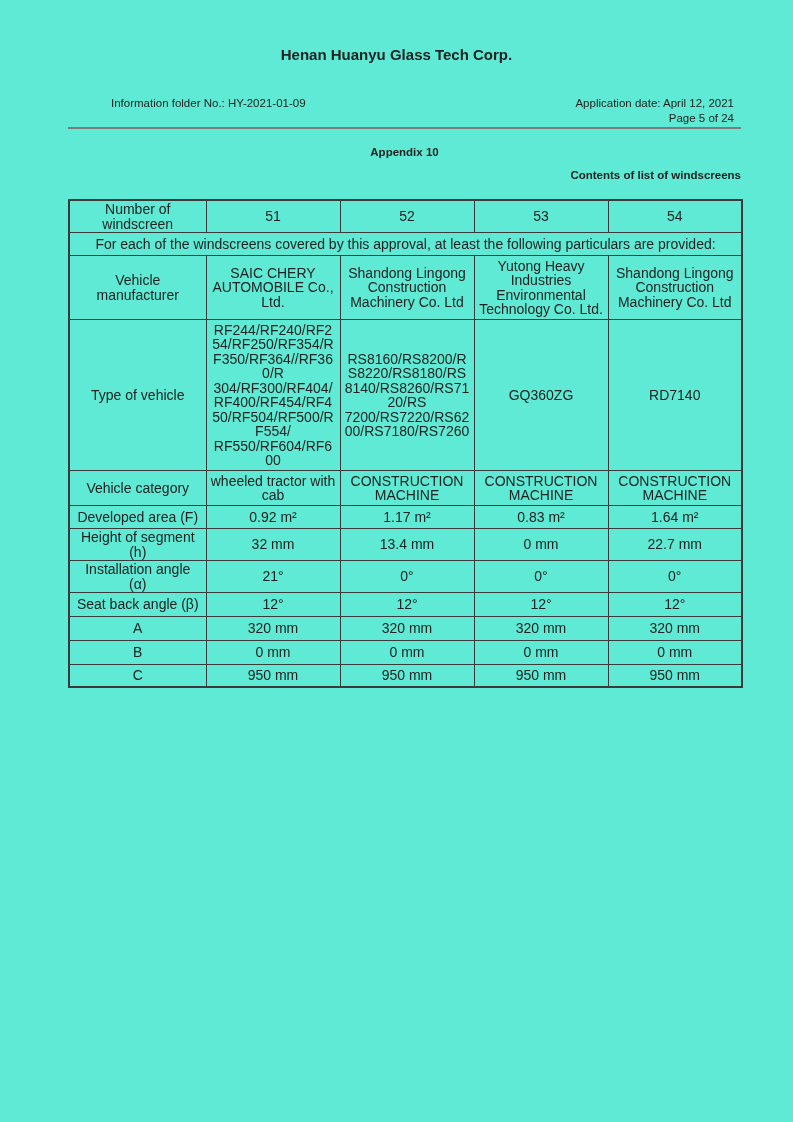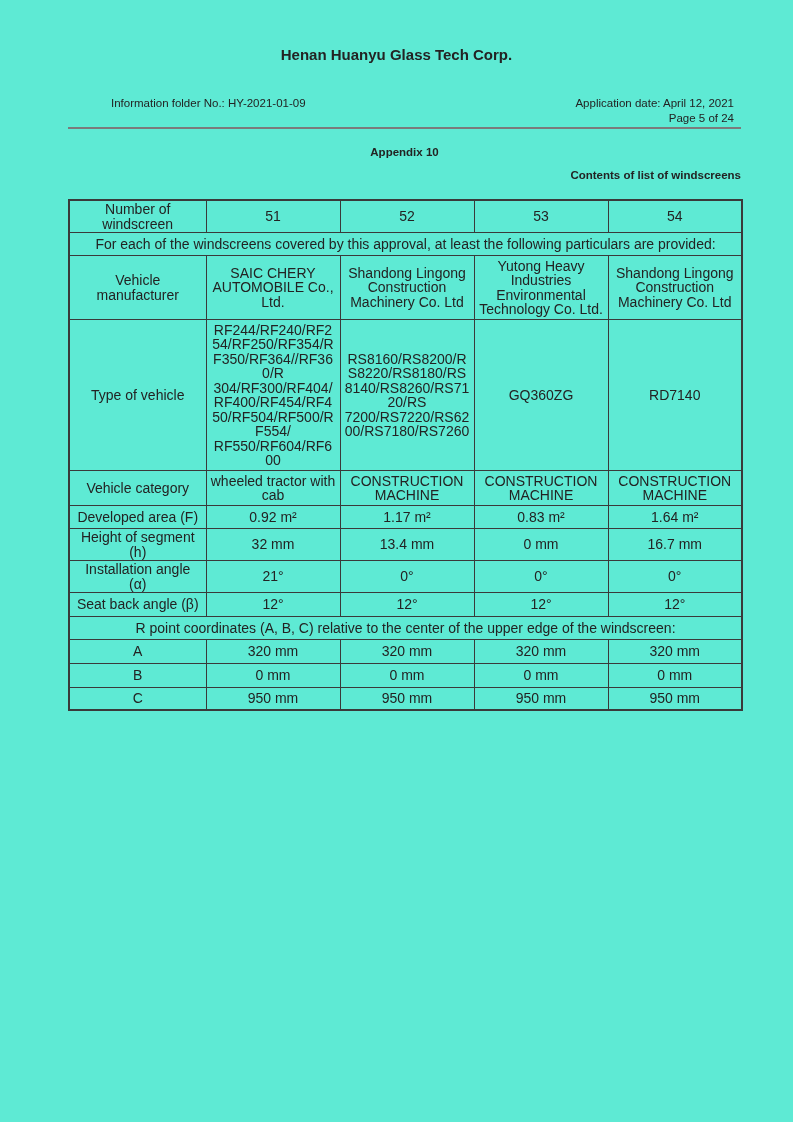--- a/index.html
+++ b/index.html
@@ -179,40 +179,37 @@
           <td>1.17 m²</td>
           <td>0.83 m²</td>
           <td>1.64 m²</td>
         </tr>
         <tr style="height:31px">
           <td>Height of segment
 (h)</td>
           <td>32 mm</td>
           <td>13.4 mm</td>
           <td>0 mm</td>
-          <td>16.7 mm</td>
+          <td>22.7 mm</td>
         </tr>
         <tr style="height:31px">
           <td>Installation angle
 (α)</td>
           <td>21°</td>
           <td>0°</td>
           <td>0°</td>
           <td>0°</td>
         </tr>
         <tr style="height:24px">
           <td>Seat back angle (β)</td>
           <td>12°</td>
           <td>12°</td>
           <td>12°</td>
           <td>12°</td>
         </tr>
-        <tr style="height:23px">
-          <td colspan="5" class="span-row">R point coordinates (A, B, C) relative to the center of the upper edge of the windscreen:</td>
-        </tr>
         <tr style="height:24px">
           <td>A</td>
           <td>320 mm</td>
           <td>320 mm</td>
           <td>320 mm</td>
           <td>320 mm</td>
         </tr>
         <tr style="height:24px">
           <td>B</td>
           <td>0 mm</td>

